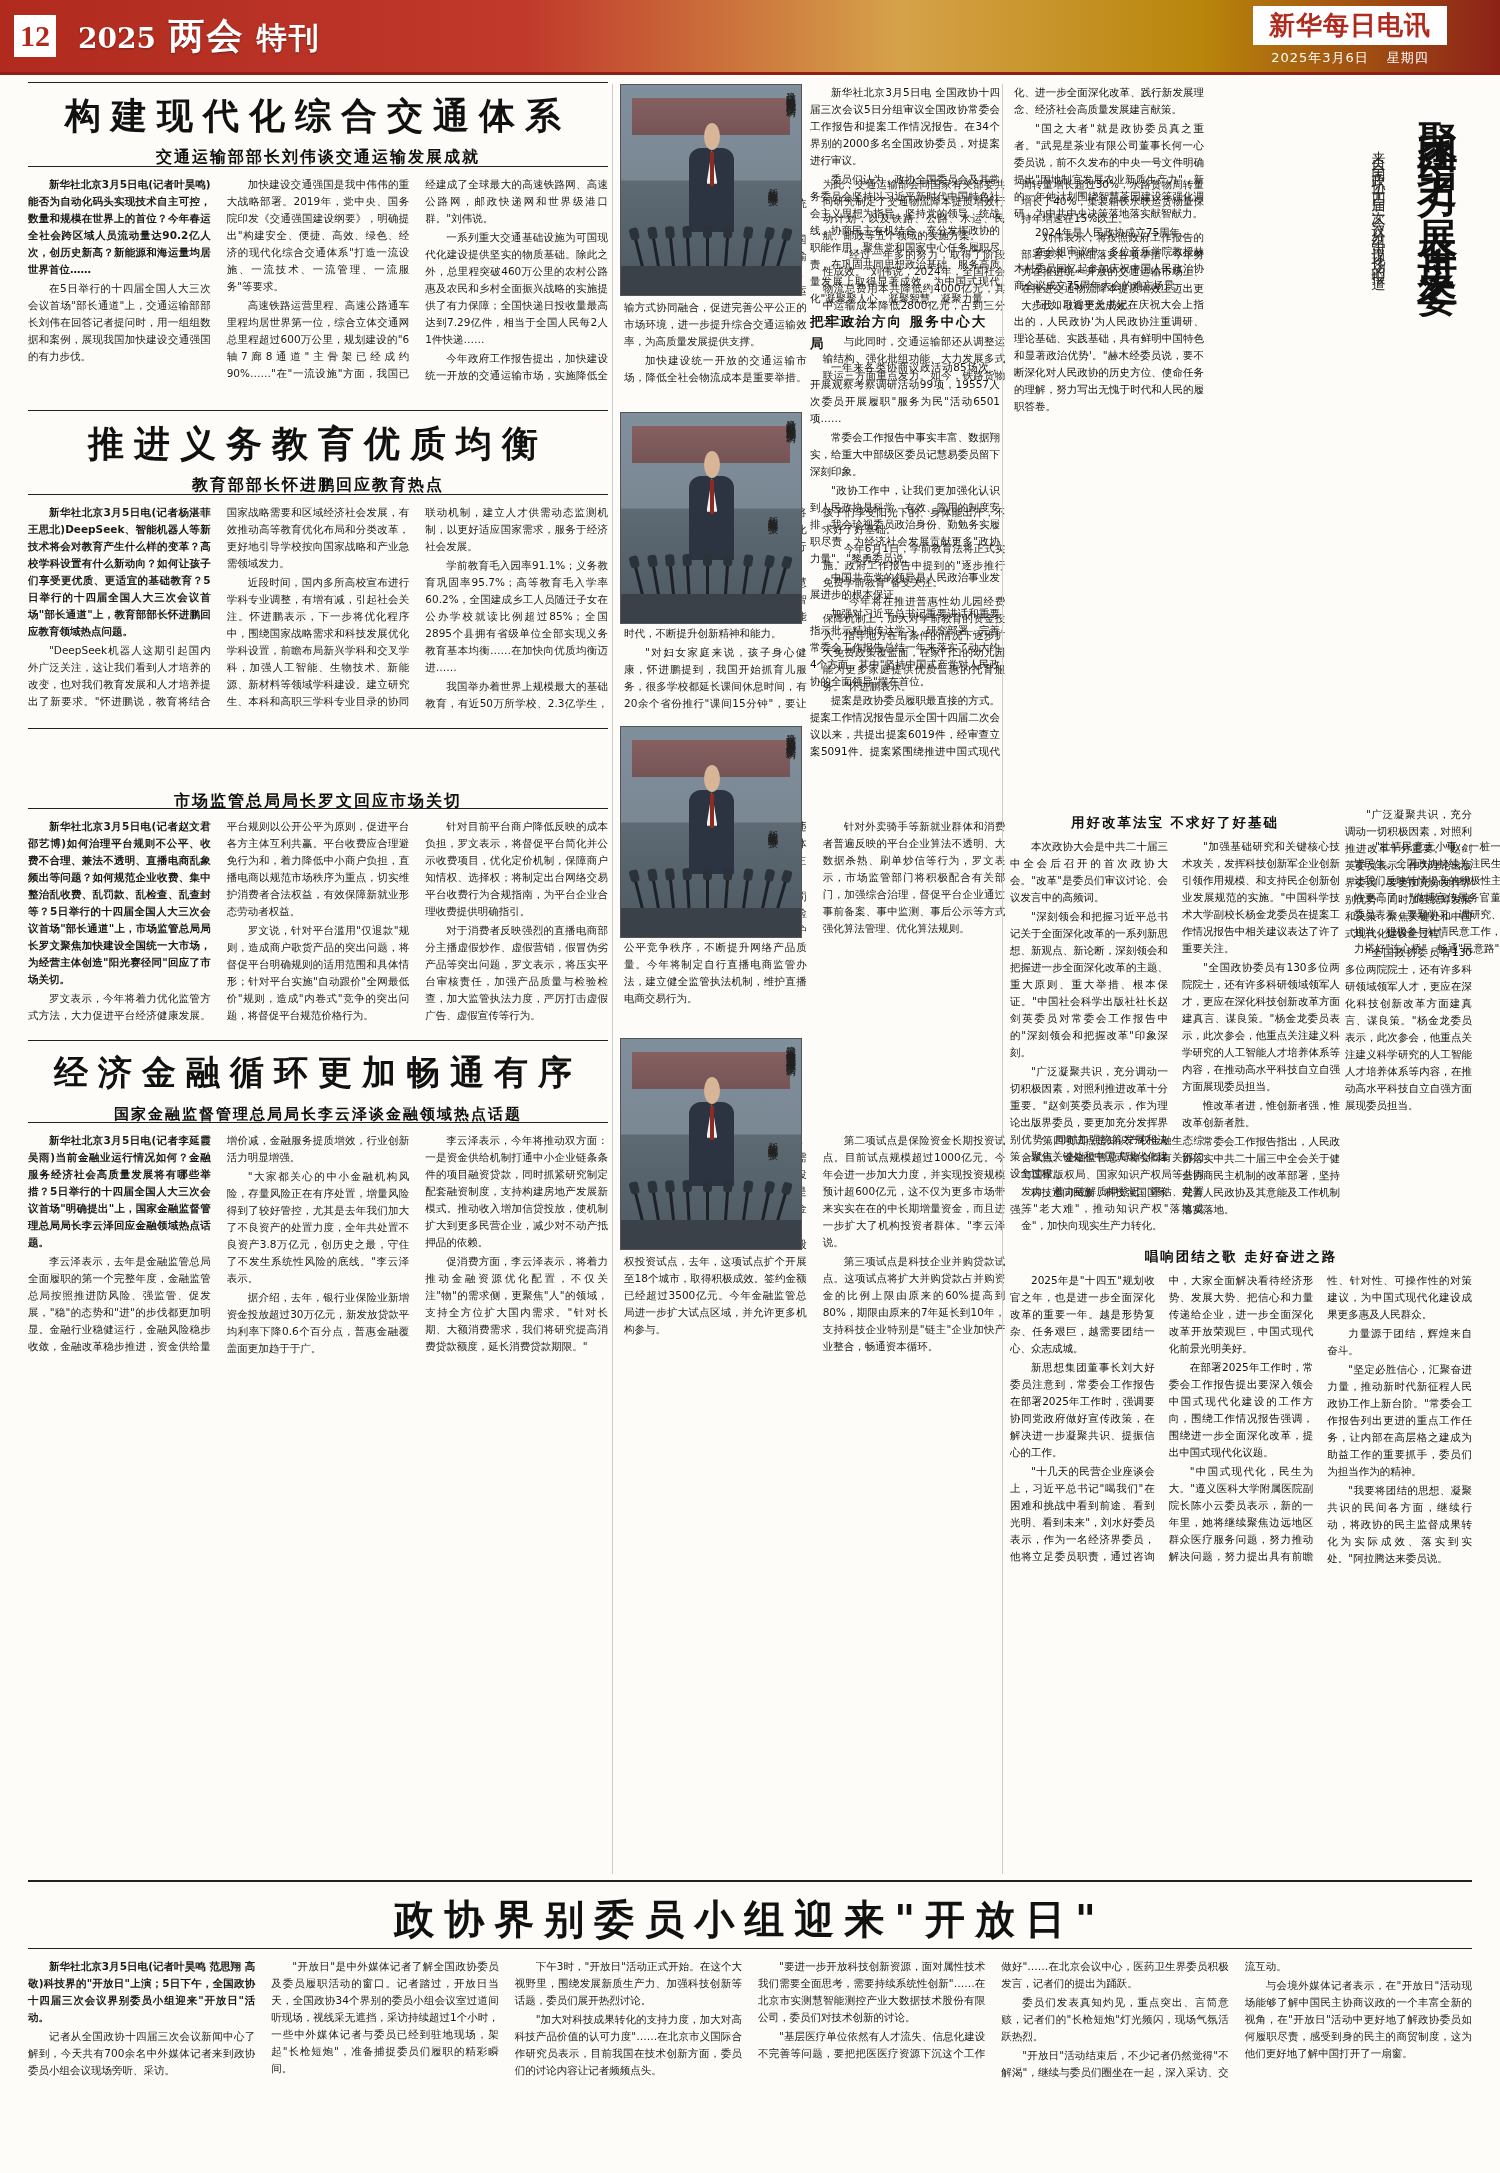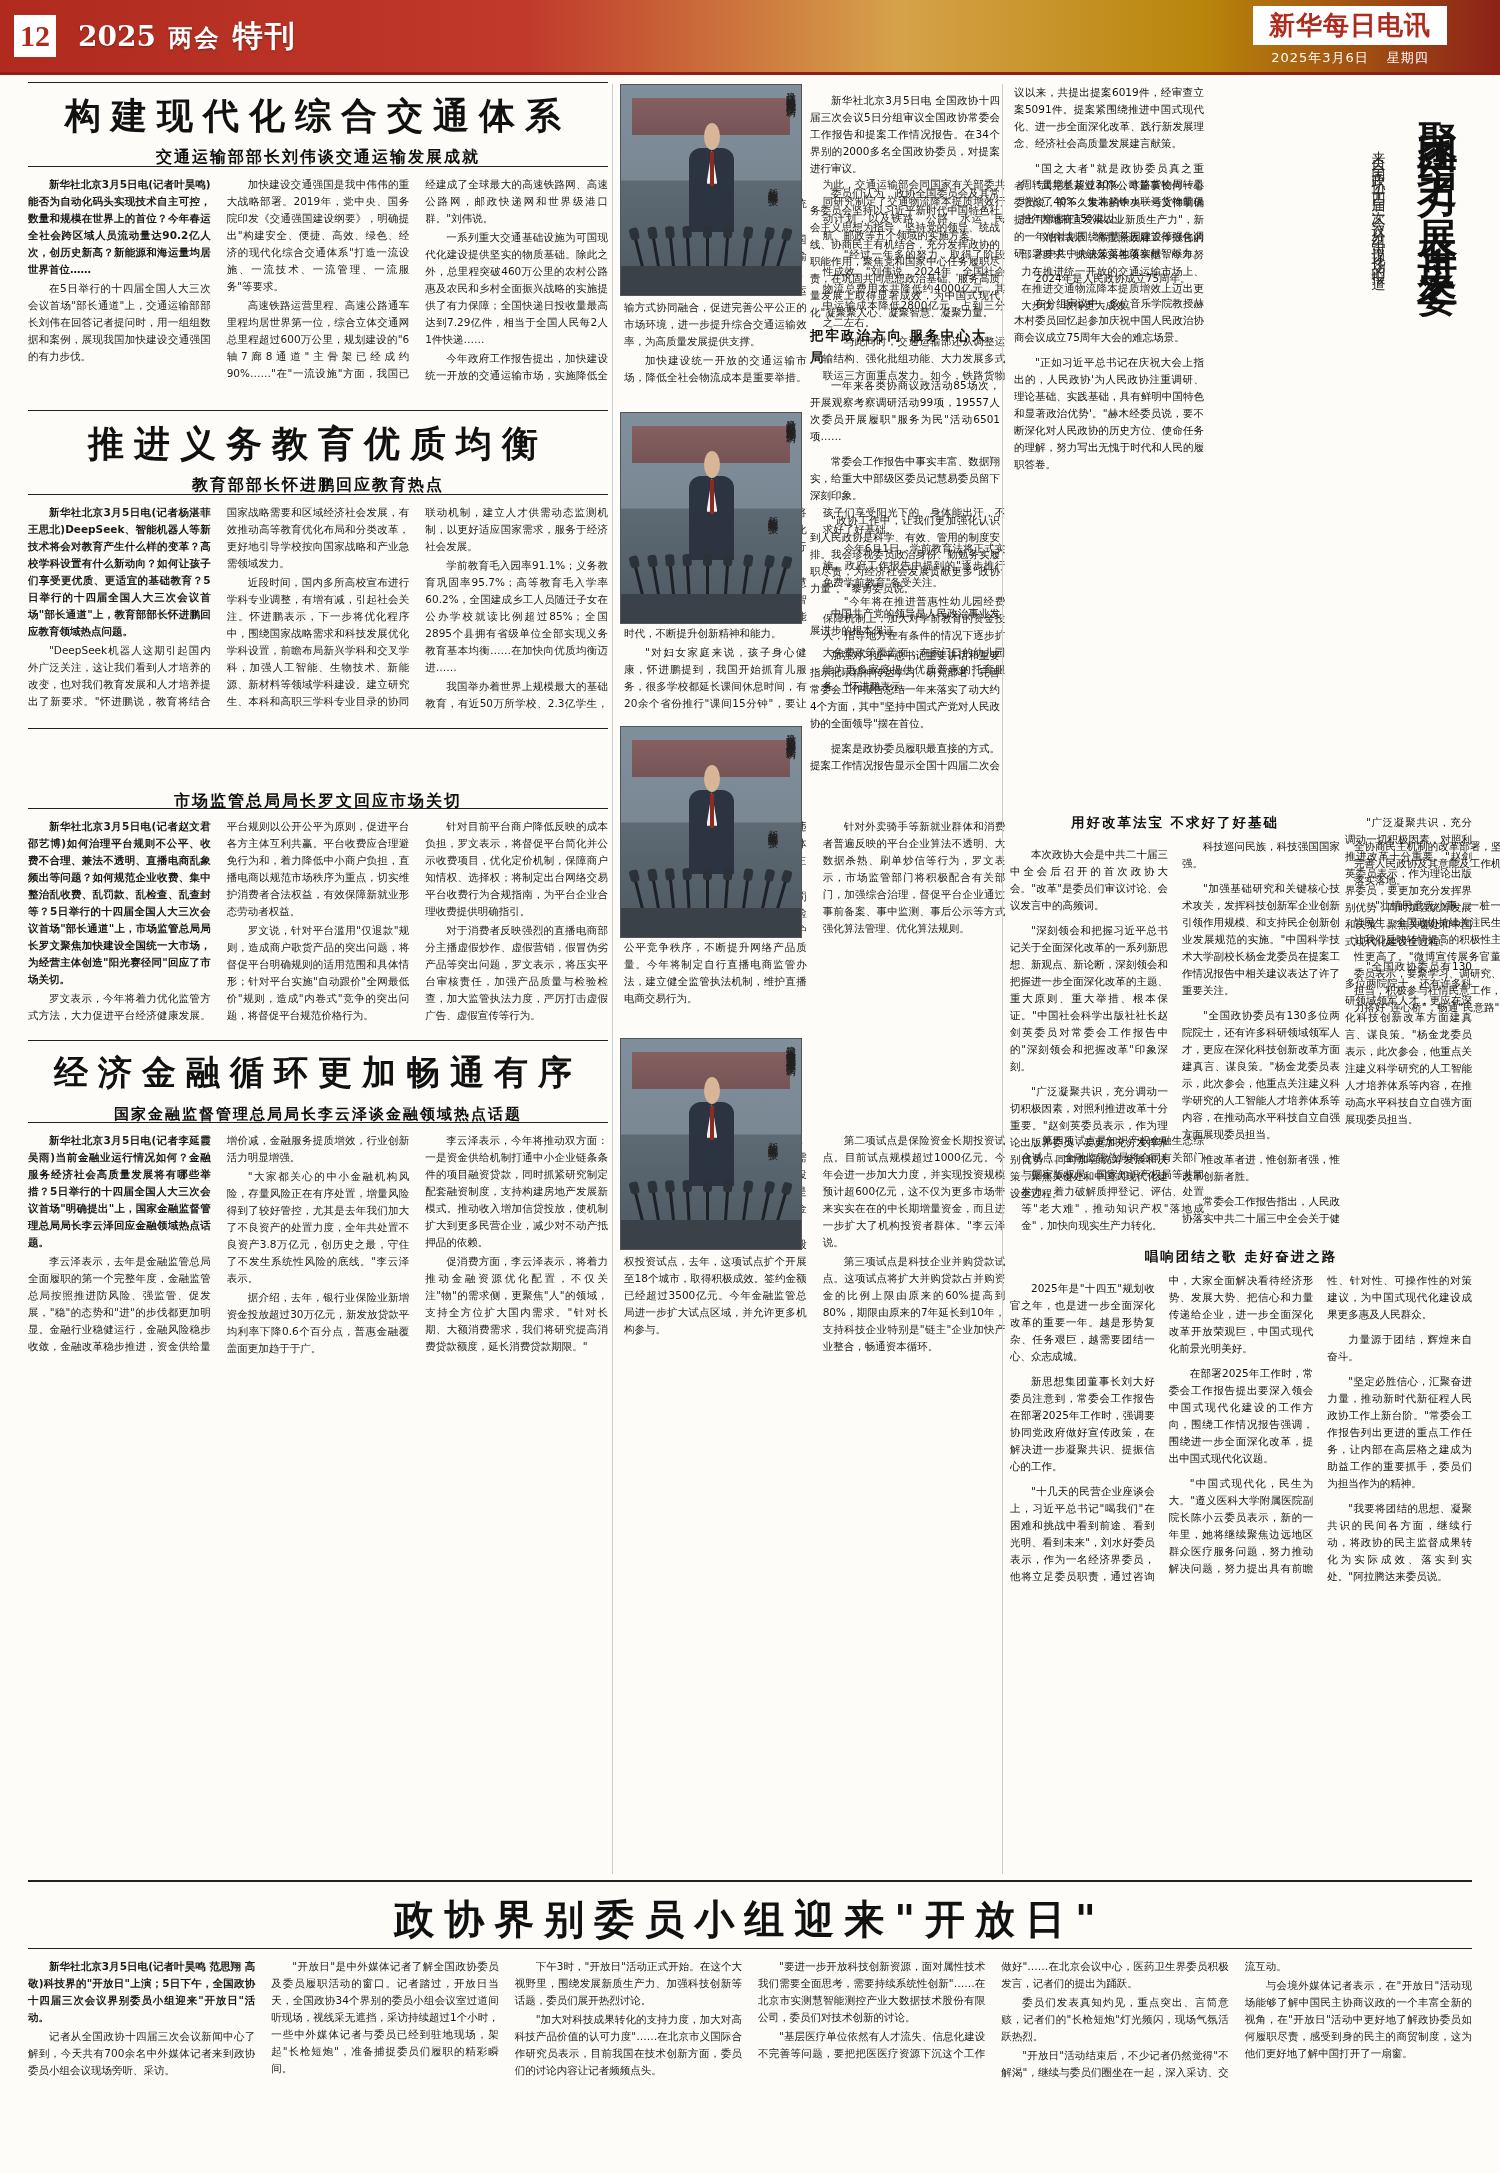--- a/index.html
+++ b/index.html
@@ -25,21 +25,21 @@
     font-size:30px;font-weight:bold;
     display:flex;align-items:center;justify-content:center;
     font-family:"Liberation Serif", serif;
   }
   .mast-title{
     margin-left:22px;color:#fff;font-size:30px;font-weight:bold;
     font-family:"DejaVu Serif", serif;letter-spacing:2px;
     text-shadow:0 1px 2px rgba(0,0,0,.35);
   }
   .mast-title .year{font-size:28px;letter-spacing:0;}
-  .mast-title .big{font-size:24px;margin-top:32px;}
+  .mast-title .big{font-size:36px;margin-top:32px;}
   .mast-right{
     position:absolute;right:0;top:0;height:72px;width:300px;
     display:flex;flex-direction:column;align-items:center;justify-content:center;
   }
   .mast-brand{
     background:#fff;color:#b02a1e;font-size:26px;font-weight:bold;
     font-family:"DejaVu Serif", serif;padding:2px 16px;letter-spacing:1px;
   }
   .mast-date{
     margin-top:4px;color:#fff;font-size:13px;letter-spacing:1px;
@@ -147,21 +147,21 @@
     font-size:14px;
     letter-spacing:6px;
     color:#222;
     font-family:"DejaVu Serif", serif;
   }
   .feature-body{
     position:absolute;
     font-size:10.5px;line-height:1.62;text-align:justify;
     column-gap:14px;
   }
-  .feature-body p{margin:8px 0 2px 0;text-indent:2em;}
+  .feature-body p{margin:0 0 2px 0;text-indent:2em;}
   .sec-head{
     text-align:center;font-weight:bold;font-size:13.5px;
     letter-spacing:2px;margin:6px 0 4px;font-family:"DejaVu Serif", serif;
   }
   .sec-head-2line{text-align:left;font-weight:bold;font-size:13.5px;letter-spacing:2px;margin:4px 0;}
 </style>
 </head>
 <body>
 
 <div class="page">

